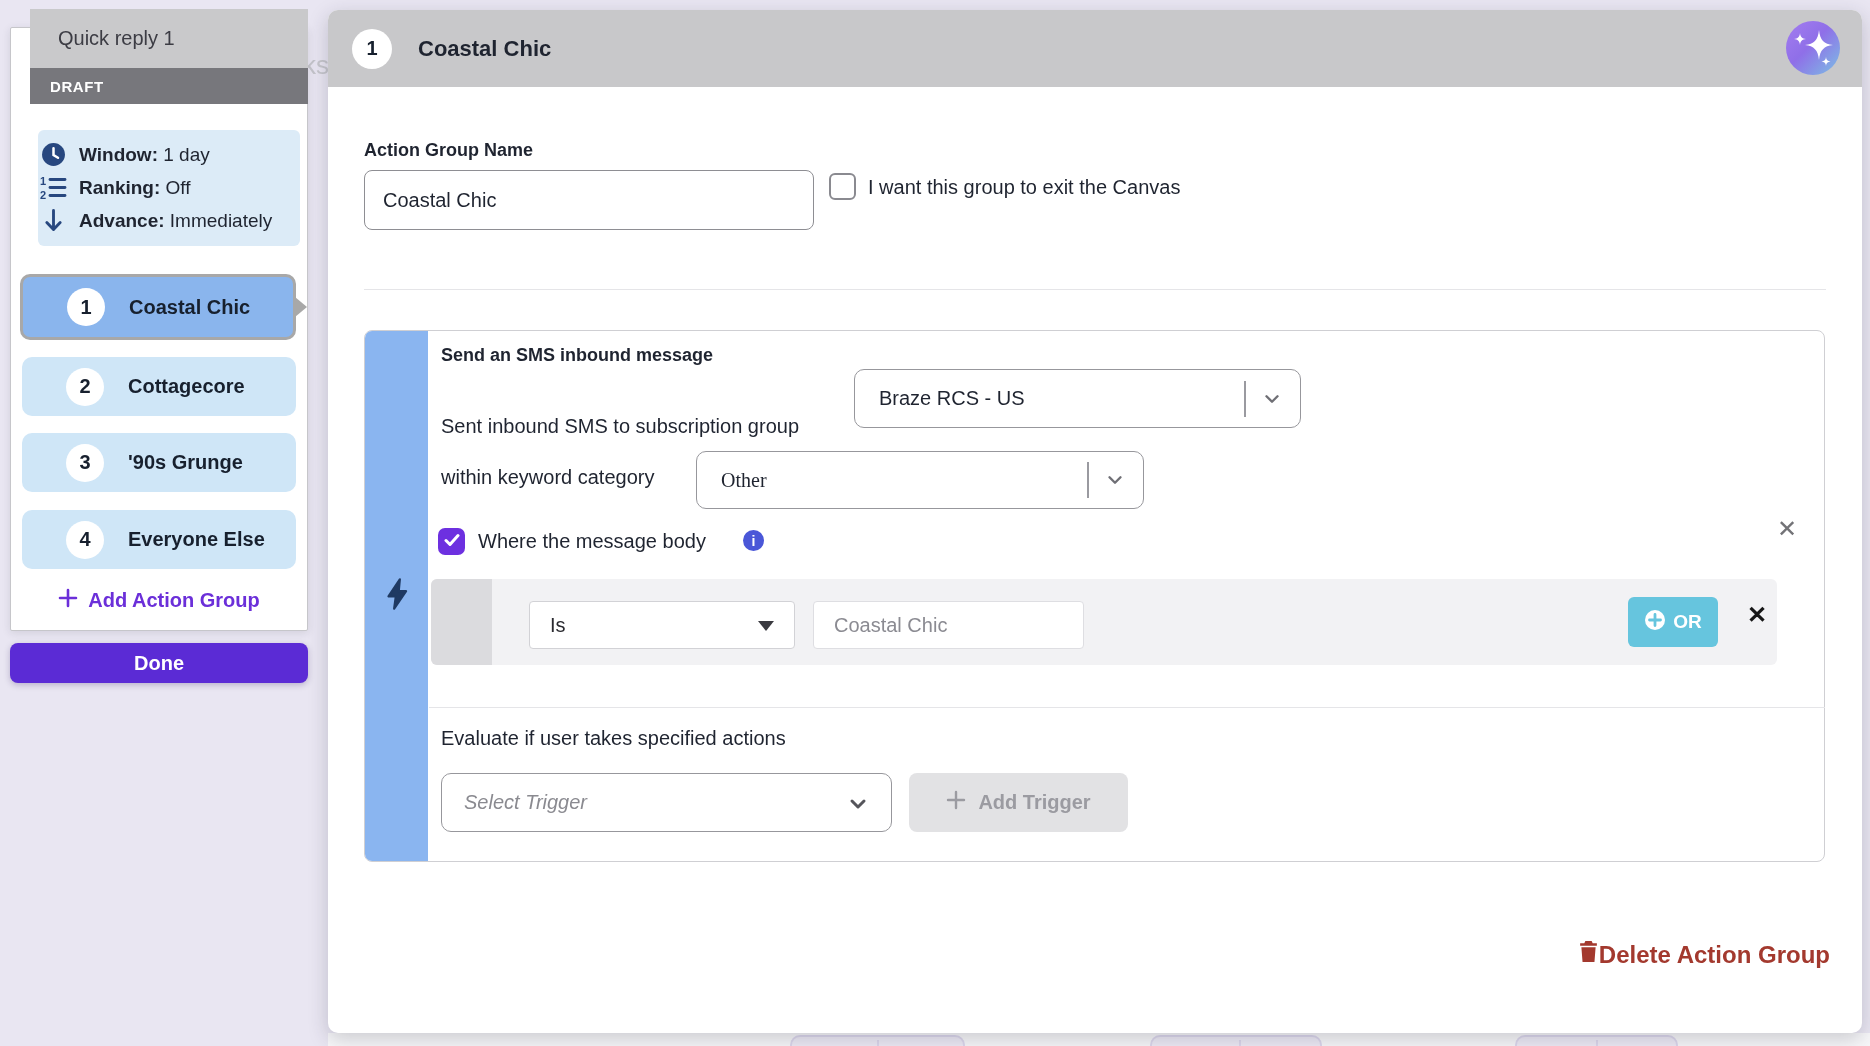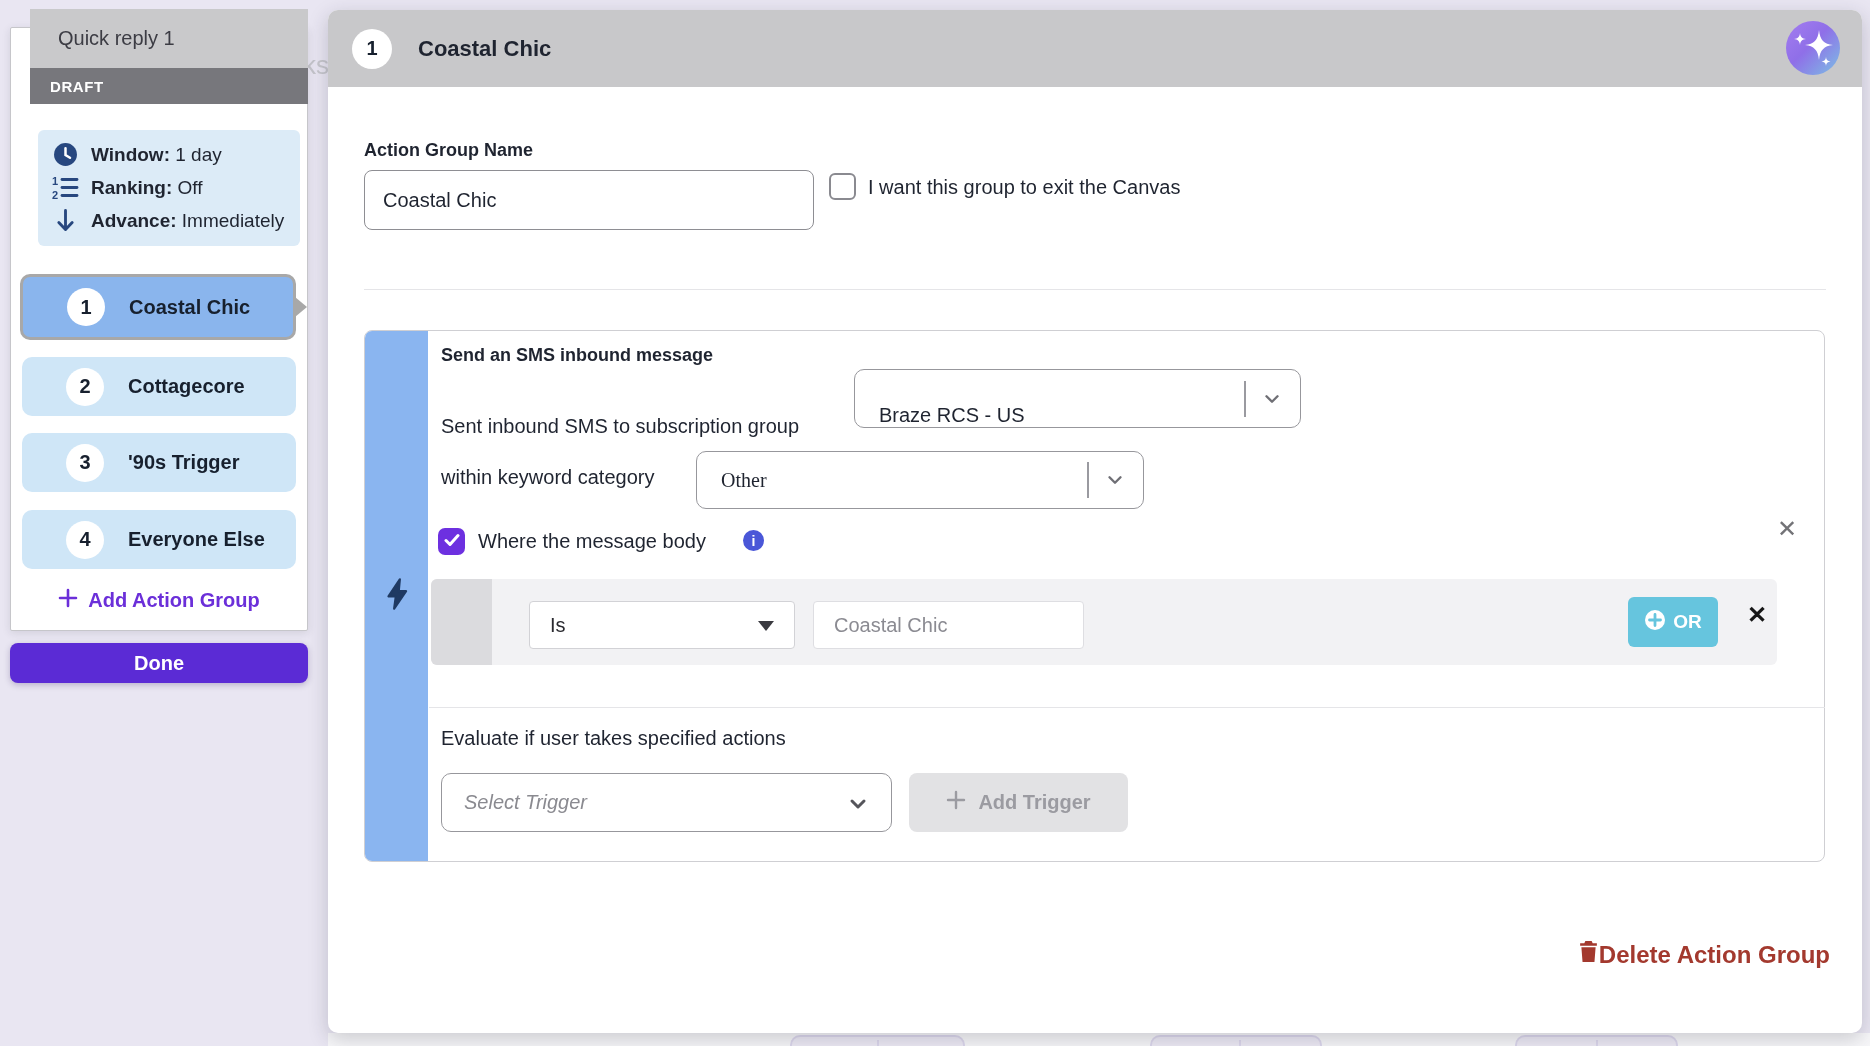--- a/index.html
+++ b/index.html
@@ -30,21 +30,21 @@
     display:flex; align-items:center; padding-left:28px; z-index:3;
   }
   .draft-bar {
     position:absolute; left:30px; top:68px; width:278px; height:36px;
     background:#77777c; color:#ffffff; font-weight:bold; font-size:15px; letter-spacing:.6px;
     display:flex; align-items:center; padding-left:20px; z-index:3;
   }
   .info-box {
     position:absolute; left:38px; top:130px; width:262px; height:116px;
     background:#dcebf7; border-radius:6px; z-index:3;
-    display:flex; flex-direction:column; justify-content:space-around; padding:8px 0 8px 14px;
+    display:flex; flex-direction:column; justify-content:space-around; padding:8px 0 8px 2px;
   }
   .info-row { display:flex; align-items:center; gap:12px; font-size:19px; color:#1f2430; }
   .info-row .icon { width:27px; display:flex; justify-content:center; }
   .info-row b { font-weight:bold; }
 
   .group-item {
     position:absolute; left:22px; width:274px; height:59px;
     background:#cfe6f7; border-radius:10px; z-index:3;
     display:flex; align-items:center; padding-left:44px; gap:24px; cursor:pointer;
   }
@@ -249,21 +249,21 @@
   <div class="group-item selected" style="top:274px;">
     <span class="group-num">1</span>
     <span class="group-label">Coastal Chic</span>
   </div>
   <div class="group-item" style="top:357px;">
     <span class="group-num">2</span>
     <span class="group-label">Cottagecore</span>
   </div>
   <div class="group-item" style="top:433px;">
     <span class="group-num">3</span>
-    <span class="group-label">'90s Trigger</span>
+    <span class="group-label">'90s Grunge</span>
   </div>
   <div class="group-item" style="top:510px;">
     <span class="group-num">4</span>
     <span class="group-label">Everyone Else</span>
   </div>
 
   <div class="add-group">
     <span>
       <svg width="20" height="20" viewBox="0 0 20 20">
           <path d="M10 2v16M2 10h16" stroke="#6b2fd9" stroke-width="2.6" stroke-linecap="round"></path>
@@ -310,21 +310,21 @@
         <span>
           <svg width="28" height="34" viewBox="0 0 24 30">
               <path fill="#1f3a63" stroke="#1f3a63" stroke-width="2" stroke-linejoin="round" d="M14.5 2 L4.5 17 h6.5 L9.5 28 L20 12.5 h-6.5 Z"></path>
             </svg>
         </span>
       </div>
 
       <div class="sms-heading">Send an SMS inbound message</div>
 
       <div class="row-label" style="left:76px; top:56px;margin-top:28px;">Sent inbound SMS to subscription group</div>
-      <div class="select-box" style="left:489px; top:38px; width:447px; height:59px;align-items:flex-end;">
+      <div class="select-box" style="left:489px; top:38px; width:447px; height:59px;">
         <span>Braze RCS - US</span>
         <span class="select-sep" style="right:54px;"></span>
         <span class="select-chevron" style="right:16px;">
           <svg width="24" height="22" viewBox="0 0 24 24">
               <path d="M6 9l6 6 6-6" stroke="#6f6f75" stroke-width="2.6" fill="none" stroke-linecap="round" stroke-linejoin="round"></path>
             </svg>
         </span>
       </div>
 
       <div class="row-label" style="left:76px; top:135px;">within keyword category</div>

